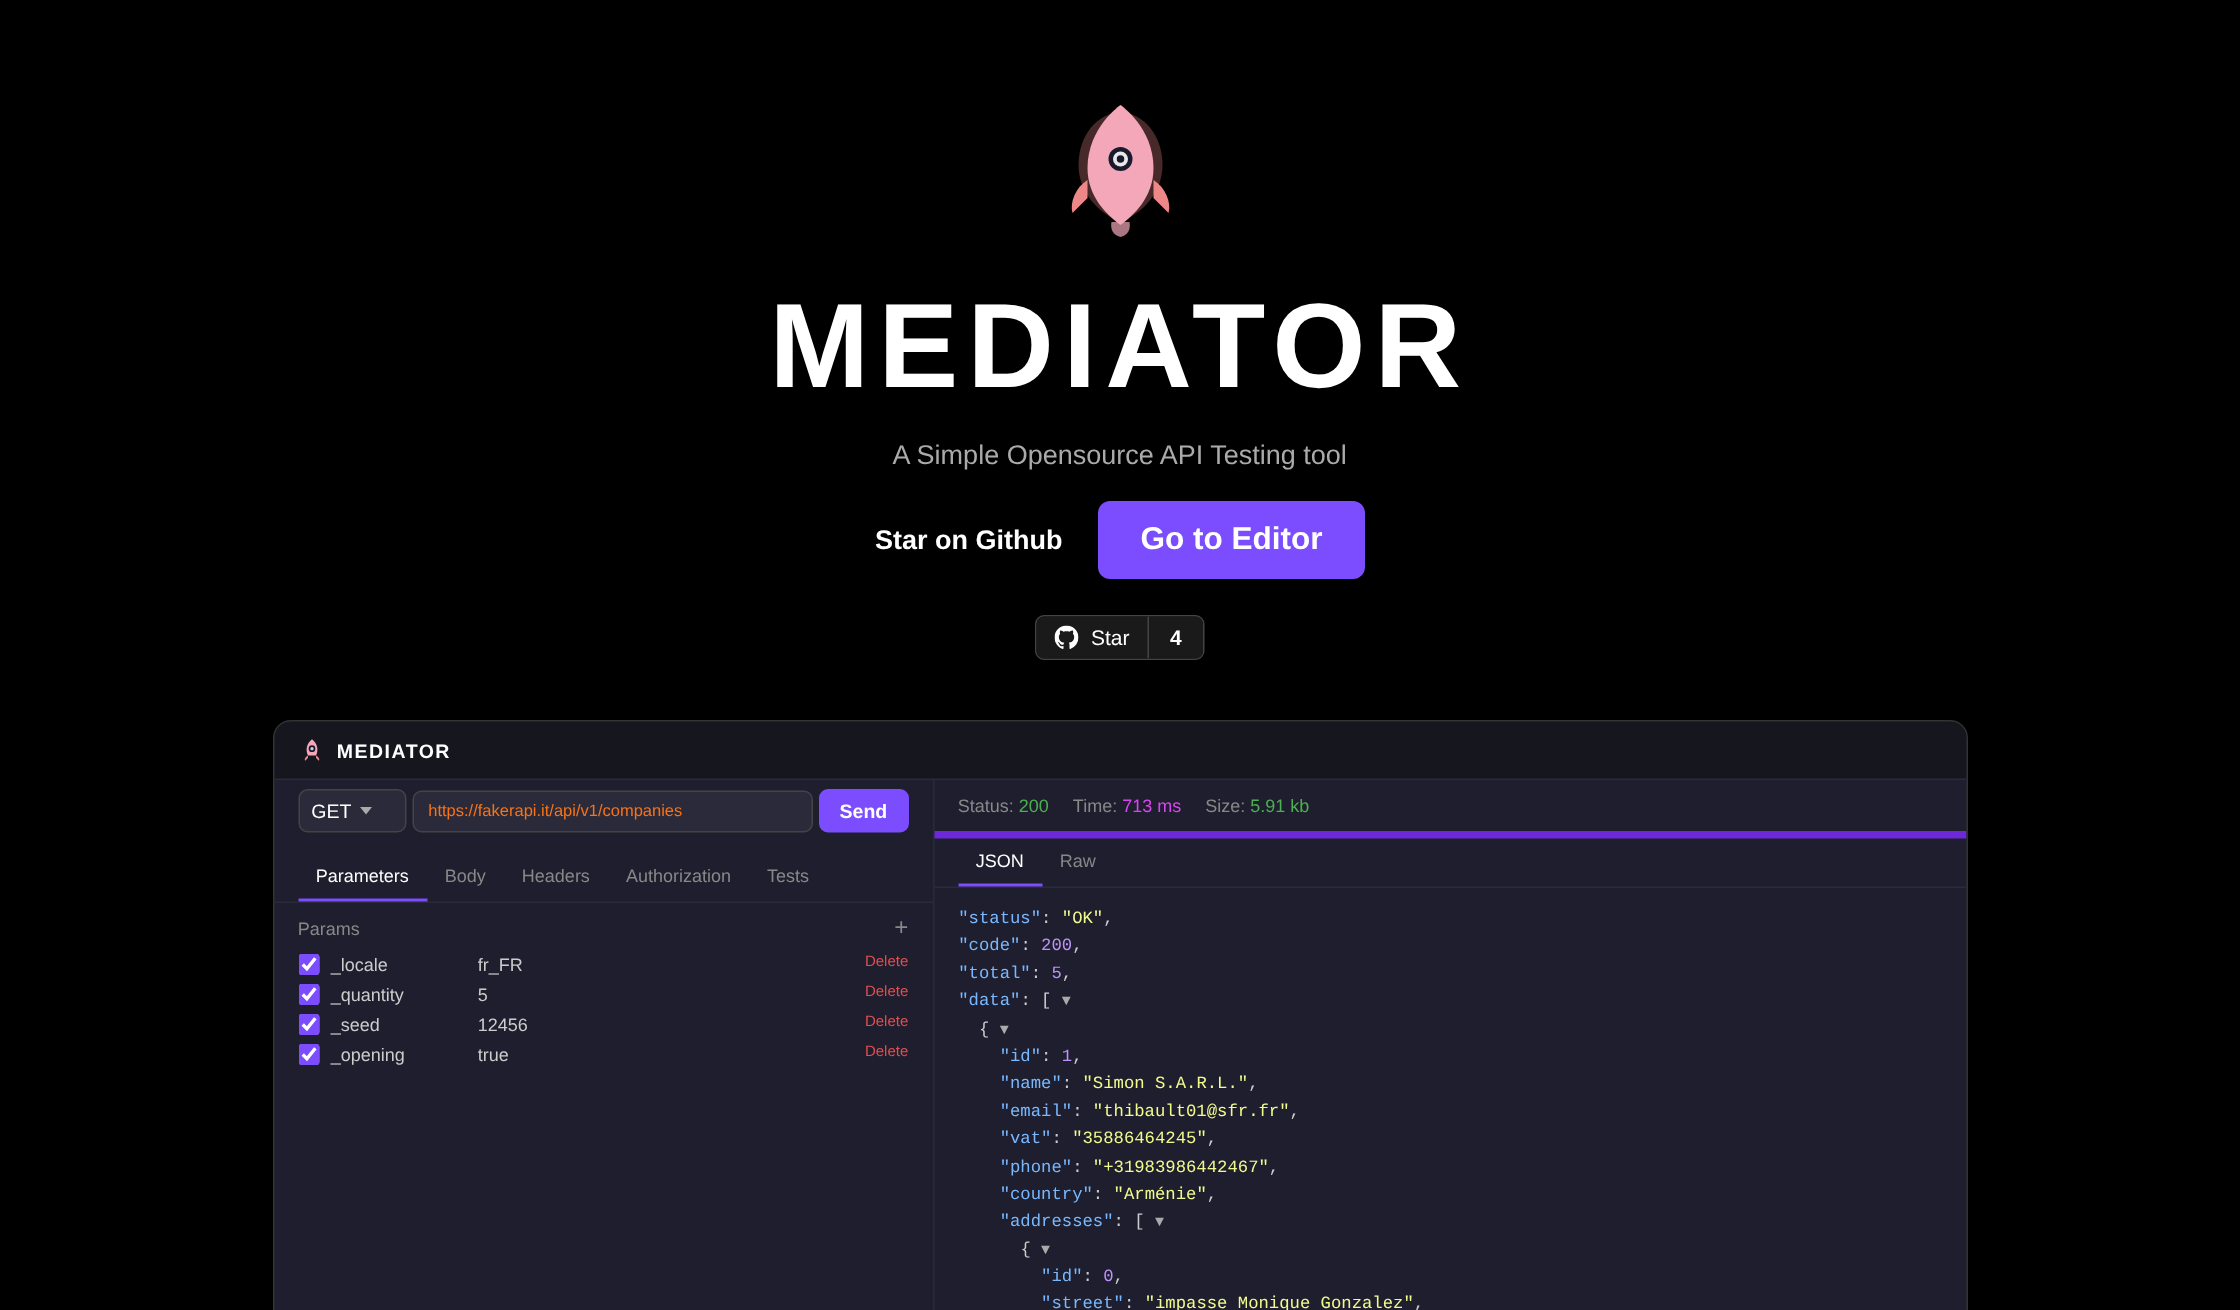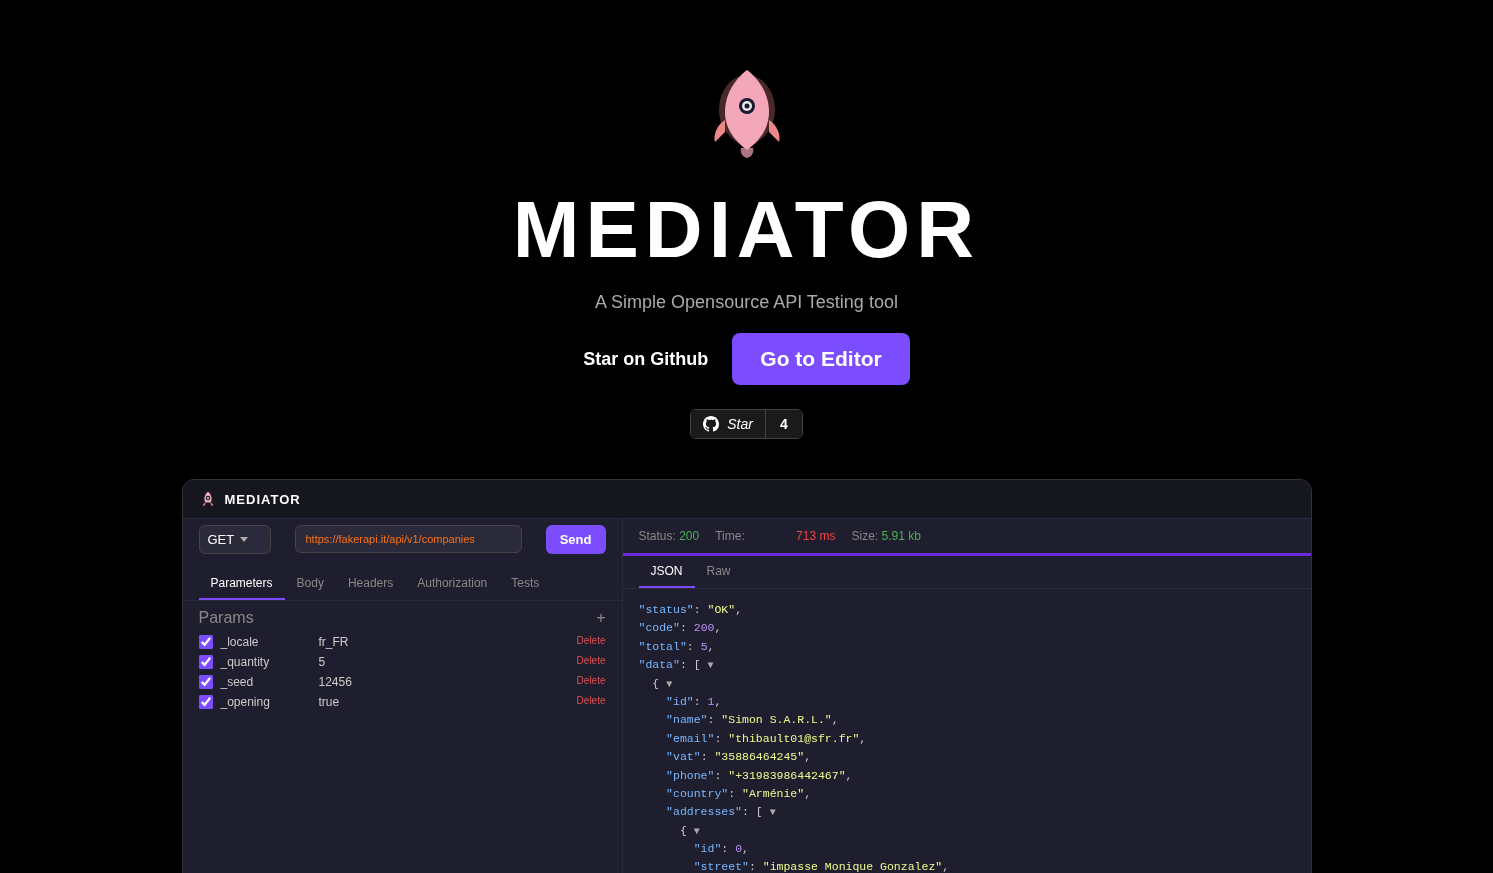--- a/index.html
+++ b/index.html
@@ -77,21 +77,20 @@
       font-size: 14px;
       color: #fff;
     }
 
     .github-star-left {
       display: flex;
       gap: 8px;
       padding: 6px 12px;
       background: #1a1a1a;
       border-right: 1px solid #444;
-      font-style: italic;
     }
 
     .github-star-count {
       padding: 6px 14px;
       background: #1a1a1a;
       font-weight: 600;
     }
 
     
     .editor-preview {
@@ -141,22 +140,22 @@
     .request-label {
       font-size: 11px;
       color: #888;
       padding: 10px 16px 6px;
       text-transform: uppercase;
       letter-spacing: 0.5px;
     }
 
     .url-row {
       display: flex;
-      align-items: flex-start;
-      gap: 24px;
+      align-items: flex-end;
+      gap: 4px;
       padding: 6px 16px;
     }
 
     .method-select {
       background: #2a2a3a;
       color: #fff;
       border: 1px solid #444;
       border-radius: 6px;
       padding: 6px 8px;
       font-size: 13px;
@@ -215,21 +214,21 @@
     }
 
     .params-header {
       display: flex;
       justify-content: space-between;
       align-items: center;
       margin-bottom: 8px;
     }
 
     .params-label {
-      font-size: 16px;
+      font-size: 12px;
       color: #888;
     }
 
     .add-btn {
       color: #888;
       font-size: 16px;
       cursor: pointer;
       background: none;
       border: none;
     }
@@ -272,30 +271,29 @@
       flex-direction: column;
     }
 
     .response-status-bar {
       padding: 10px 16px;
       font-size: 12px;
       color: #888;
       display: flex;
       gap: 16px;
       align-items: center;
-      border-bottom: 3px solid #6d28d9;
+      border-bottom: 5px solid #6d28d9;
     }
 
     .status-ok {
       color: #4caf50;
     }
 
     .time-val {
-      color: #ef4444;
-      margin-left: 48px;
+      color: #d946ef;
     }
 
     .size-val {
       color: #4caf50;
     }
 
     .response-tabs {
       display: flex;
       padding: 0 16px;
       border-bottom: 1px solid #2a2a3a;

